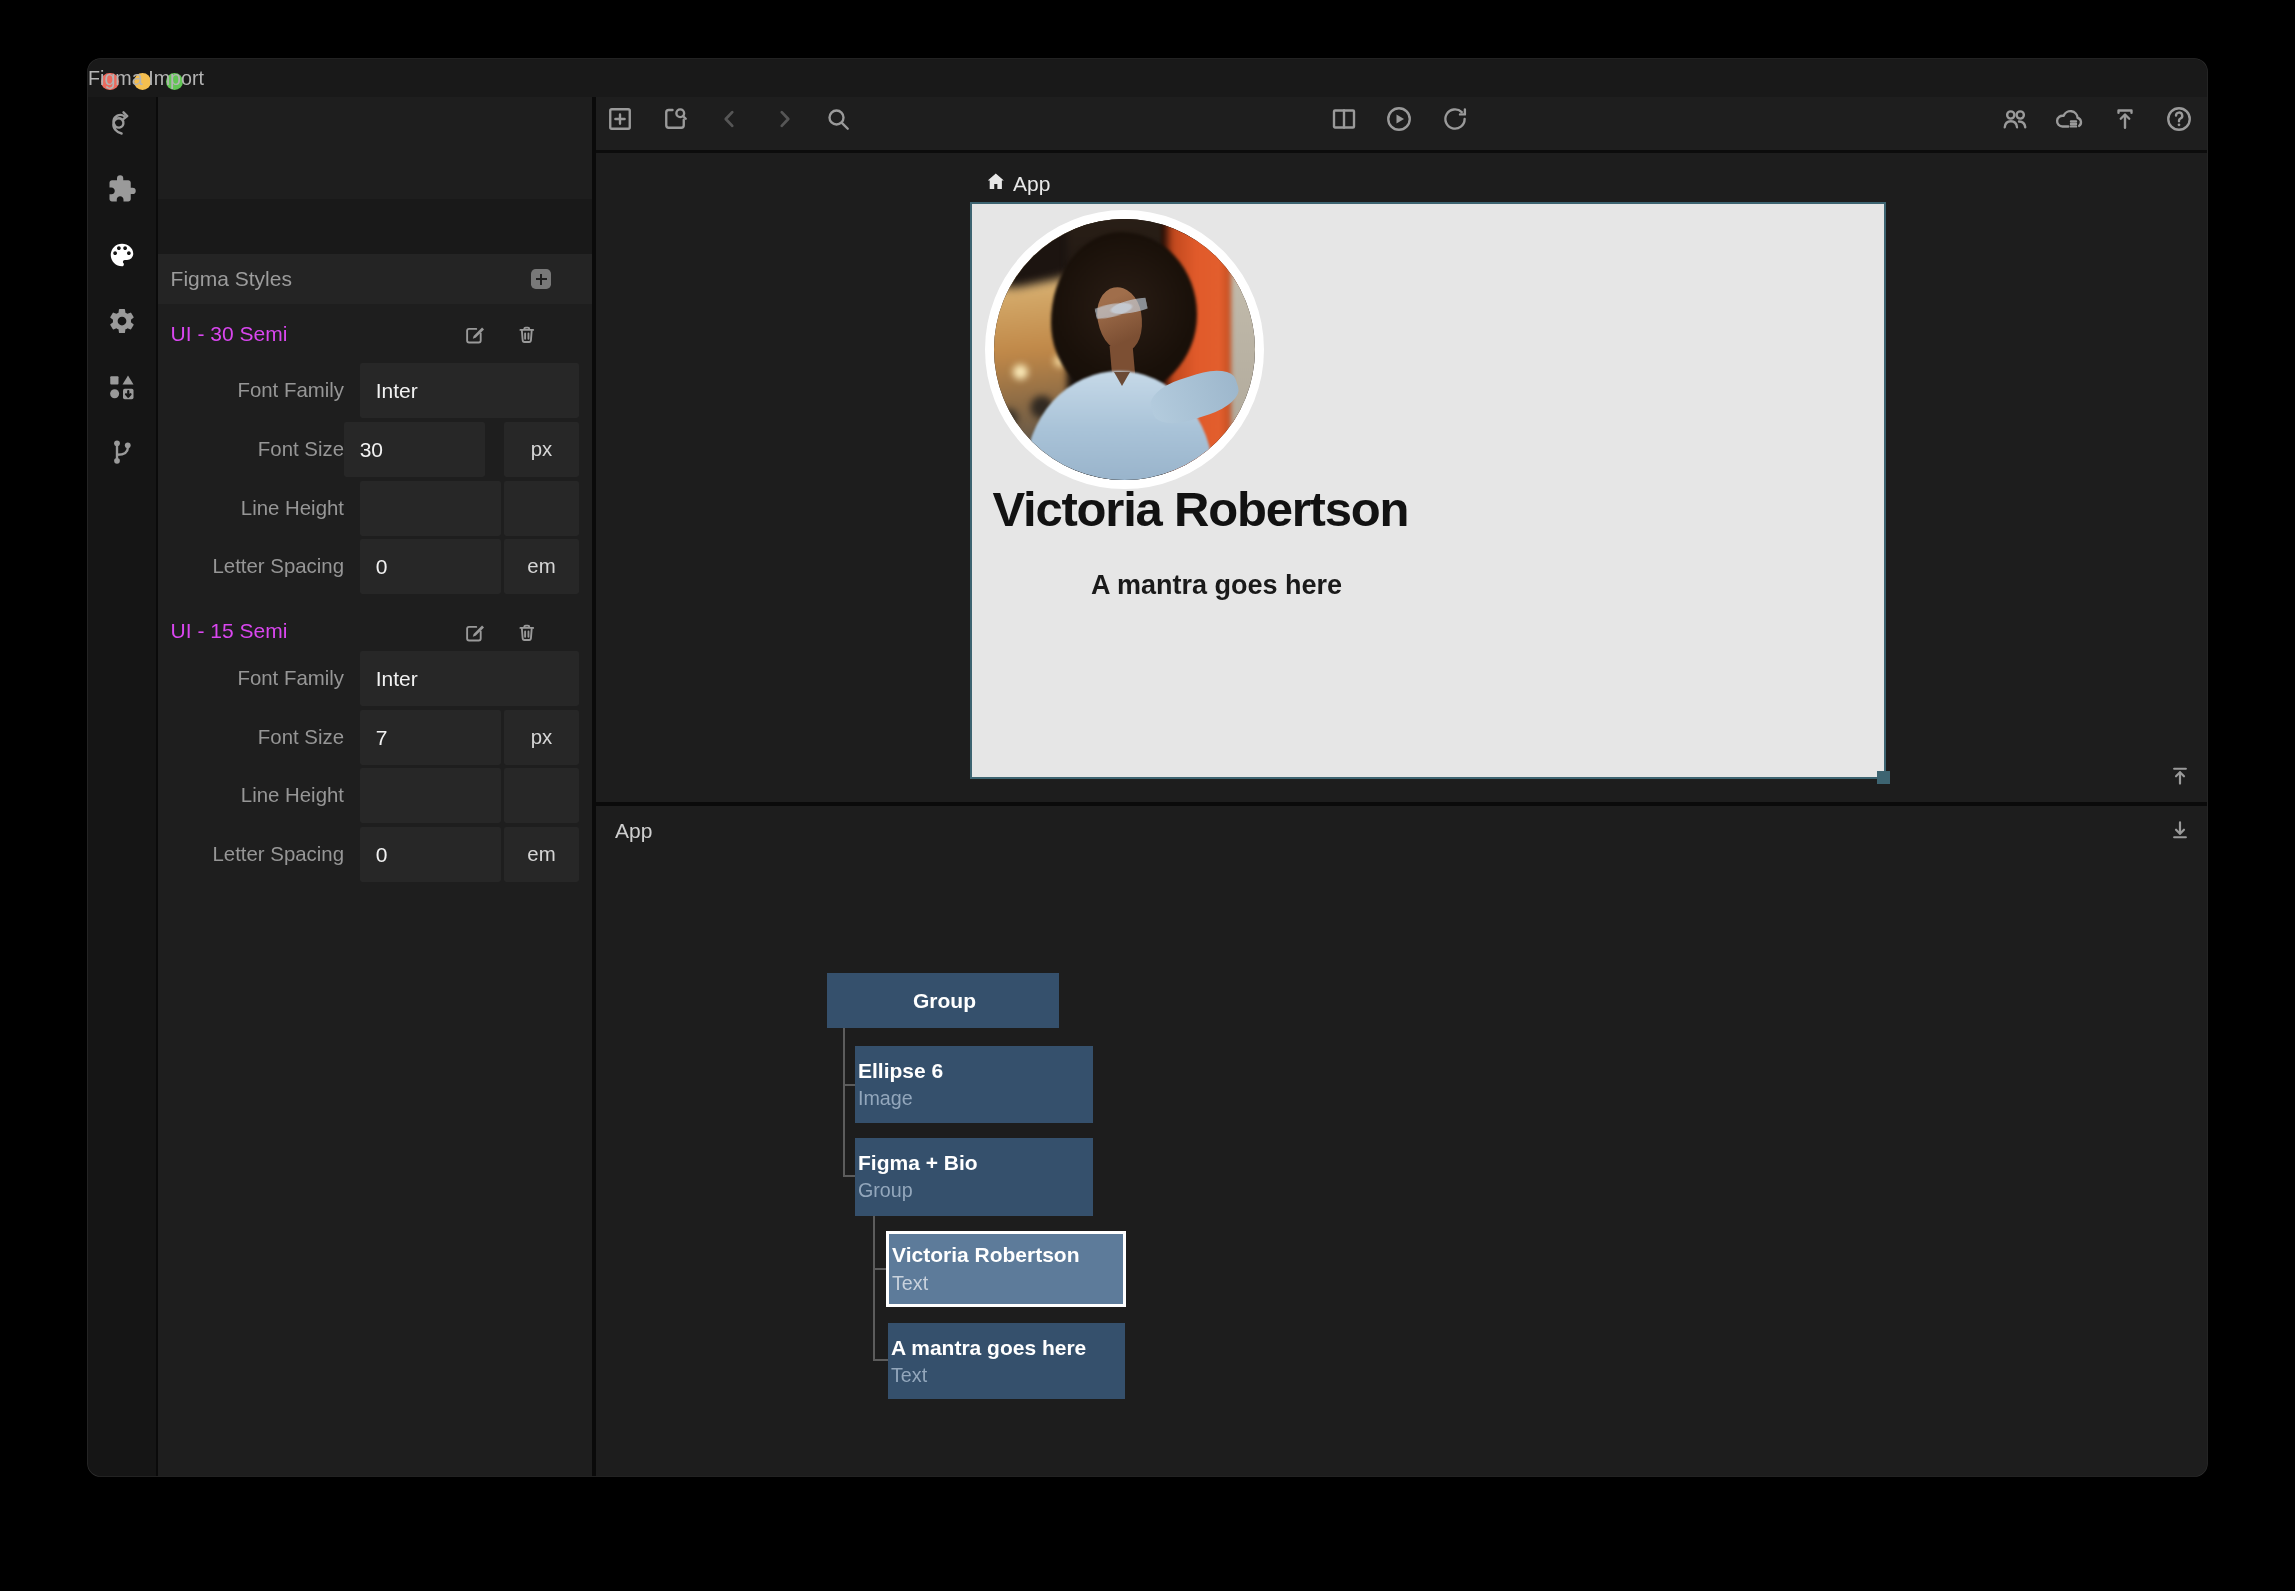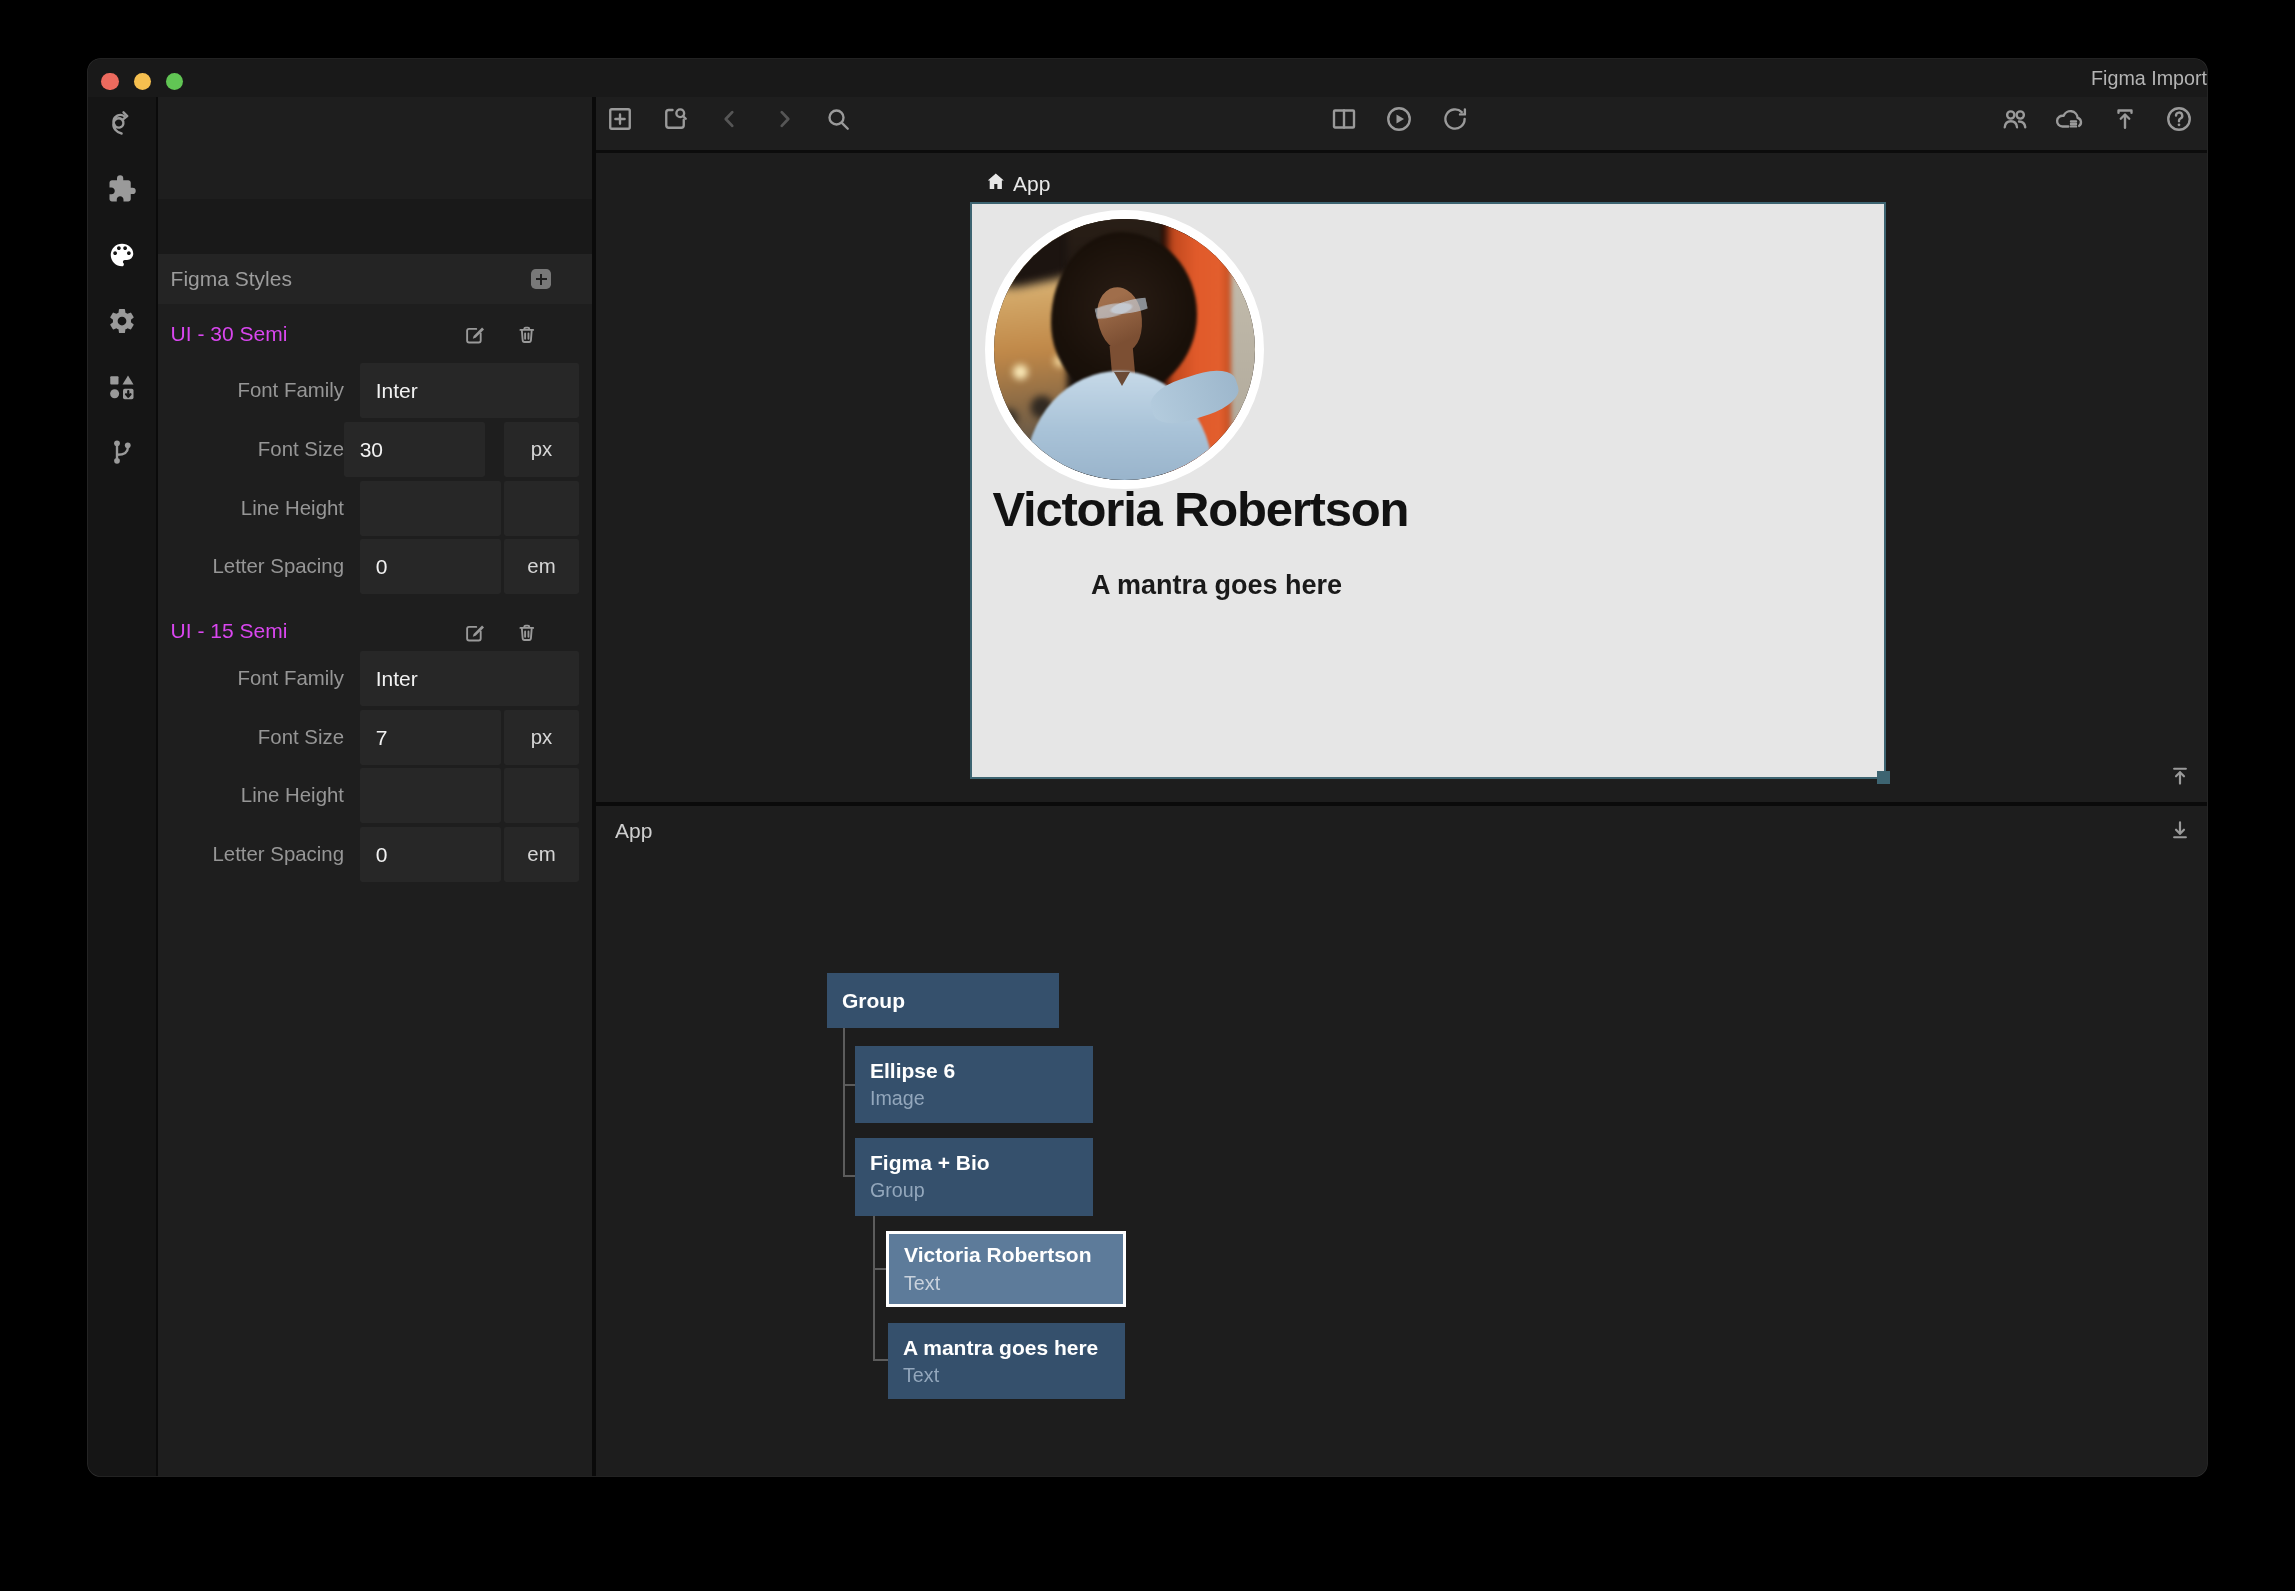--- a/index.html
+++ b/index.html
@@ -3,21 +3,21 @@
 <meta charset="utf-8">
 <style>
   html,body{margin:0;padding:0;background:#000;width:2295px;height:1591px;overflow:hidden;
     font-family:"Liberation Sans", sans-serif;}
   .abs{position:absolute;}
   #window{position:absolute;left:88px;top:59px;width:2119px;height:1417px;background:#1e1e1e;
     border-radius:12.6px;box-shadow:0 0 0 0.8px #2e2e2e;overflow:hidden;}
   
   #titlebar{position:absolute;left:0;top:0;width:100%;height:38px;background:#191919;border-bottom:0.8px solid #0c0c0c;}
   .tl{position:absolute;top:14px;width:17.3px;height:17.3px;border-radius:50%;}
-  #titletext{position:absolute;left:0;right:0;top:0;height:38px;line-height:39px;text-align:right;
+  #titletext{position:absolute;left:0;right:0;top:0;height:38px;line-height:39px;text-align:left;
     color:#b4b4b4;font-size:19.7px;}
   
   #rail{position:absolute;left:0;top:38px;width:68px;bottom:0;background:#151515;border-right:2.4px solid #0a0a0a;}
   .railico{position:absolute;left:19px;width:30px;height:30px;}
   
   #panel{position:absolute;left:70px;top:38px;width:434px;bottom:0;background:#1e1e1e;}
   .sechead{position:absolute;left:0;width:434px;background:#242424;color:#9c9c9c;font-size:21px;}
   .sechead .ht{position:absolute;left:12.6px;top:0;bottom:0;display:flex;align-items:center;}
   .plusbtn{position:absolute;left:373px;width:20.4px;height:20.4px;background:#787878;border-radius:4.7px;}
   .plusbtn::before{content:"";position:absolute;left:4.7px;top:9px;width:11px;height:2.4px;background:#1e1e1e;}
@@ -76,21 +76,21 @@
     background:linear-gradient(180deg,#c6d9e8 0%,#a9c3d8 45%,#93aec6 100%);
     border-radius:50% 50% 10% 10%/80% 80% 0 0;}
   .ph-collar{left:46%;top:58.5%;width:0;height:0;border-left:8.6px solid transparent;
     border-right:8.6px solid transparent;border-top:14px solid #6b4a36;}
   .ph-arm{left:60%;top:60%;width:34%;height:16%;transform:rotate(-18deg);border-radius:40%;
     background:linear-gradient(90deg,#b3cbdd,#9db7cc);}
   
   #hdiv{position:absolute;left:508px;top:743px;right:0;height:3.9px;background:#0a0a0a;}
   #bottom{position:absolute;left:508px;top:747px;right:0;bottom:0;background:#1d1d1d;}
   #bottomtitle{position:absolute;left:19px;top:12.6px;color:#cfcfcf;font-size:21px;}
-  .tnode{position:absolute;background:#35506c;box-sizing:border-box;padding-left:15px;color:#fff;}
+  .tnode{position:absolute;background:#35506c;box-sizing:border-box;padding-left:3px;color:#fff;justify-content:center;}
   .tnode .tt{font-size:21px;font-weight:600;color:#fff;}
   .tnode .ts{font-size:19.7px;color:#93a7bc;margin-top:4.7px;}
   .tnode.sel{background:#5d7b9a;border:3.1px solid #fff;}
   .tnode.sel .ts{color:#c9d2dd;}
   .tline{position:absolute;background:#5c5c5c;}
   
   .ico{stroke:#9a9a9a;fill:none;stroke-width:1.9;stroke-linecap:round;stroke-linejoin:round;}
   .icofill{fill:#9a9a9a;stroke:none;}
   .icodim{stroke:#565656;fill:none;stroke-width:2.2;stroke-linecap:round;stroke-linejoin:round;}
 </style>

